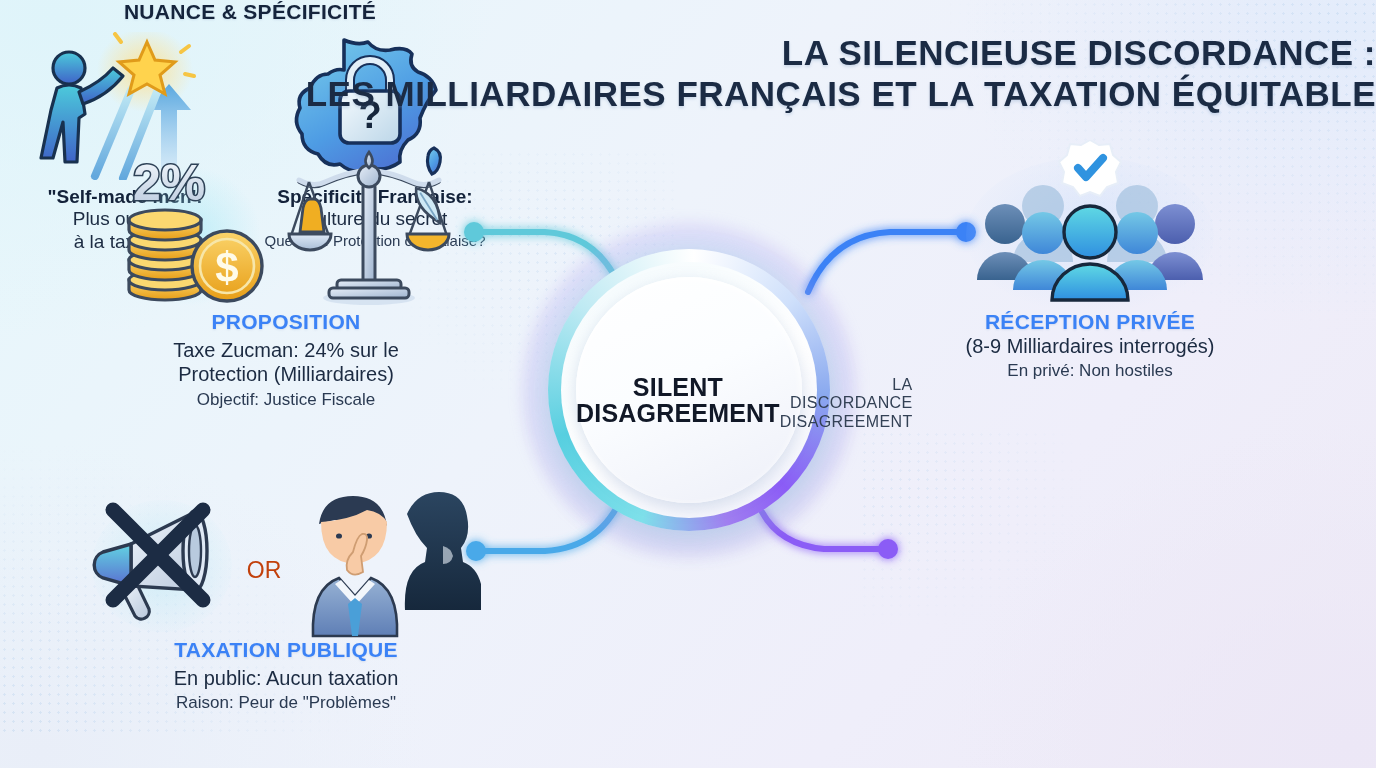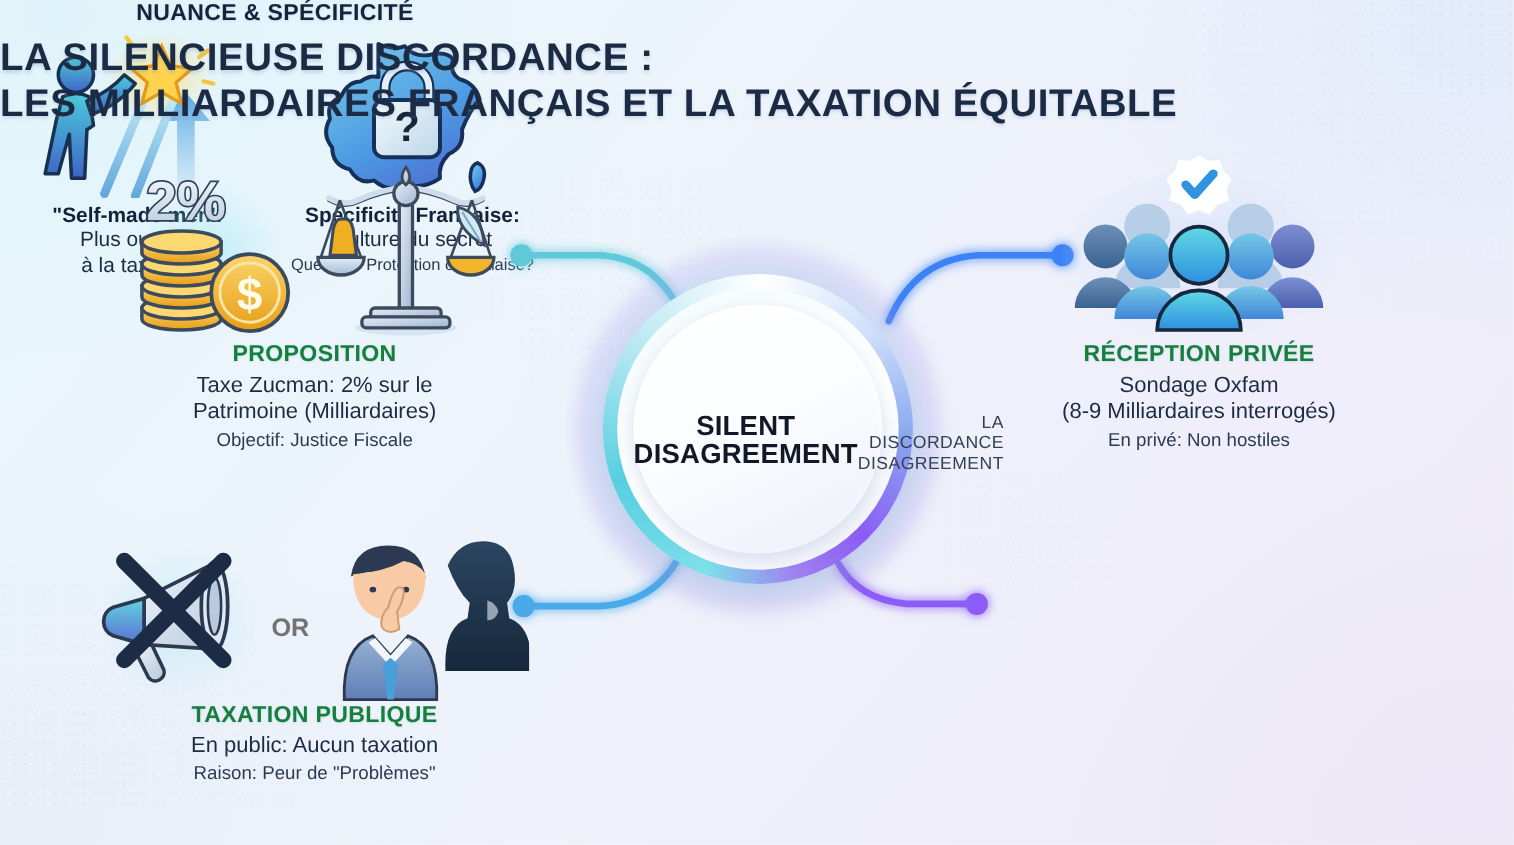--- a/index.html
+++ b/index.html
@@ -30,21 +30,21 @@
     -webkit-mask-image: radial-gradient(ellipse at 0% 100%, #000 10%, transparent 70%);
     mask-image: radial-gradient(ellipse at 0% 100%, #000 10%, transparent 70%); }
   .dots.mid { left:380px; top:150px; width:300px; height:260px; opacity:.30;
     -webkit-mask-image: radial-gradient(ellipse at 60% 40%, #000 5%, transparent 70%);
     mask-image: radial-gradient(ellipse at 60% 40%, #000 5%, transparent 70%); }
   .dots.mr { left:860px; top:430px; width:230px; height:200px; opacity:.28;
     -webkit-mask-image: radial-gradient(ellipse at 20% 30%, #000 5%, transparent 72%);
     mask-image: radial-gradient(ellipse at 20% 30%, #000 5%, transparent 72%); }
 
   
-  #title-block { position:absolute; top:32px; left:0; width:100%; text-align:left; }
+  #title-block { position:absolute; top:32px; left:0; width:100%; text-align:right; }
   #title-block .l1, #title-block .l2 {
     color:#1b2b44; font-weight:bold; letter-spacing:.5px; line-height:1.18;
     text-shadow: 0 2px 3px rgba(120,150,190,.28);
   }
   #title-block .l1 { font-size:35px; }
   #title-block .l2 { font-size:35px; }
 
   
   #connectors { position:absolute; inset:0; }
 
@@ -76,21 +76,21 @@
     color:#111827; font-weight:bold; font-size:25px; line-height:1.04;
     text-align:center; letter-spacing:.2px;
   }
   #hub .hub-sub {
     margin-top:7px; color:#334155; font-size:16px; line-height:1.16;
     text-align:right; letter-spacing:.4px;
   }
 
   
   .quad { position:absolute; text-align:center; }
-  .q-title { font-weight:bold; font-size:21px; color:#15803d; letter-spacing:.3px;
+  .q-title { font-weight:bold; font-size:21px; color:#3b82f6; letter-spacing:.3px;
              text-shadow:0 1px 2px rgba(140,165,200,.25); }
   .q-l1 { font-size:20px; color:#1c2b42; line-height:1.22; margin-top:4px; }
   .q-l2 { font-size:20px; color:#1c2b42; line-height:1.22; }
   .q-note { font-size:17px; color:#2a3a52; margin-top:3px; }
 
   #quad-tl { left:96px; top:140px; width:380px; }
   #quad-tr { left:900px; top:140px; width:380px; }
   #quad-bl { left:90px; top:468px; width:392px; }
 
   .icon-row { display:flex; align-items:flex-end; justify-content:center; gap:14px; height:170px; }
@@ -100,21 +100,21 @@
   #quad-br .br-head { font-weight:bold; font-size:21px; color:#15243c; letter-spacing:.3px; text-align:center;
                       text-shadow:0 1px 2px rgba(140,165,200,.25); }
   #quad-br .cols { display:flex; justify-content:center; gap:8px; margin-top:6px; }
   #quad-br .col { width:242px; text-align:center; }
   #quad-br .col .ic { height:150px; display:flex; align-items:flex-end; justify-content:center; }
   #quad-br .col .c-title { font-weight:bold; font-size:19px; color:#13223a; margin-top:6px; }
   #quad-br .col .c-l1 { font-size:19px; color:#1c2b42; line-height:1.2; }
   #quad-br .col .c-l2 { font-size:19px; color:#1c2b42; line-height:1.2; }
   #quad-br .col .c-note { font-size:15px; color:#2a3a52; margin-top:1px; white-space:nowrap; }
 
-  .or-label { font-weight:bold; font-size:23px; color:#737373; padding-bottom:54px; }
+  .or-label { font-weight:normal; font-size:23px; color:#c2410c; padding-bottom:54px; }
 
   
   #footer { position:absolute; bottom:16px; left:0; width:100%; text-align:center;
             font-size:13px; letter-spacing:1.6px; color:#9aa3b8; }
 </style>
 </head>
 <body>
 
 <div id="stage">
 
@@ -272,22 +272,22 @@
 
         <path d="M122 90 h42 a21 16 0 0 1 -42 0 z" fill="#f3b52c" stroke="#3c4a5e" stroke-width="3"></path>
 
         <g transform="rotate(-32 146 68)">
           <path d="M146 40 q16 16 2 42 q-14-26 -2-42 z" fill="#cfe9f5" stroke="#3c4a5e" stroke-width="2.6"></path>
           <path d="M147 46 v32" stroke="#7ba6c4" stroke-width="1.8" fill="none"></path>
         </g>
       </svg>
     </div>
     <div class="q-title">PROPOSITION</div>
-    <div class="q-l1">Taxe Zucman: 2% sur le</div>
-    <div class="q-l2">Patrimoine (Milliardaires)</div>
+    <div class="q-l1">Taxe Zucman: 24% sur le</div>
+    <div class="q-l2">Protection (Milliardaires)</div>
     <div class="q-note">Objectif: Justice Fiscale</div>
   </div>
 
   <div class="quad" id="quad-tr">
     <div class="icon-row">
       <svg width="250" height="170" viewBox="0 0 250 170">
         <defs>
           <linearGradient id="pDark" x1="0" y1="0" x2="0" y2="1">
             <stop offset="0%" stop-color="#6d8fb8"></stop>
               <stop offset="100%" stop-color="#39638f"></stop>
@@ -333,21 +333,20 @@
         <circle cx="125" cy="92" r="26" fill="url(#pCtr)" stroke="#17283c" stroke-width="3.4"></circle>
         <path d="M87 160 a38 36 0 0 1 76 0 z" fill="url(#pCtr)" stroke="#17283c" stroke-width="3.4"></path>
 
         <g transform="translate(125,30)">
           <path d="M0 -30 L9 -25 L20 -26 L23 -15 L31 -8 L26 2 L28 13 L17 17 L10 26 L0 22 L-10 26 L-17 17 L-28 13 L-26 2 L-31 -8 L-23 -15 L-20 -26 L-9 -25 Z" fill="#ffffff" stroke="#e7eef8" stroke-width="2"></path>
           <path d="M-12 -2 L-4 7 L13 -12" fill="none" stroke="#2f93e0" stroke-width="8" stroke-linecap="round" stroke-linejoin="round"></path>
         </g>
       </svg>
     </div>
     <div class="q-title">RÉCEPTION PRIVÉE</div>
-    <div class="q-l1">Sondage Oxfam</div>
     <div class="q-l2">(8-9 Milliardaires interrogés)</div>
     <div class="q-note">En privé: Non hostiles</div>
   </div>
 
   <div class="quad" id="quad-bl">
     <div class="icon-row">
 
       <svg width="142" height="150" viewBox="0 0 142 150">
         <defs>
           <linearGradient id="megG" x1="0" y1="0" x2="1" y2="1">

